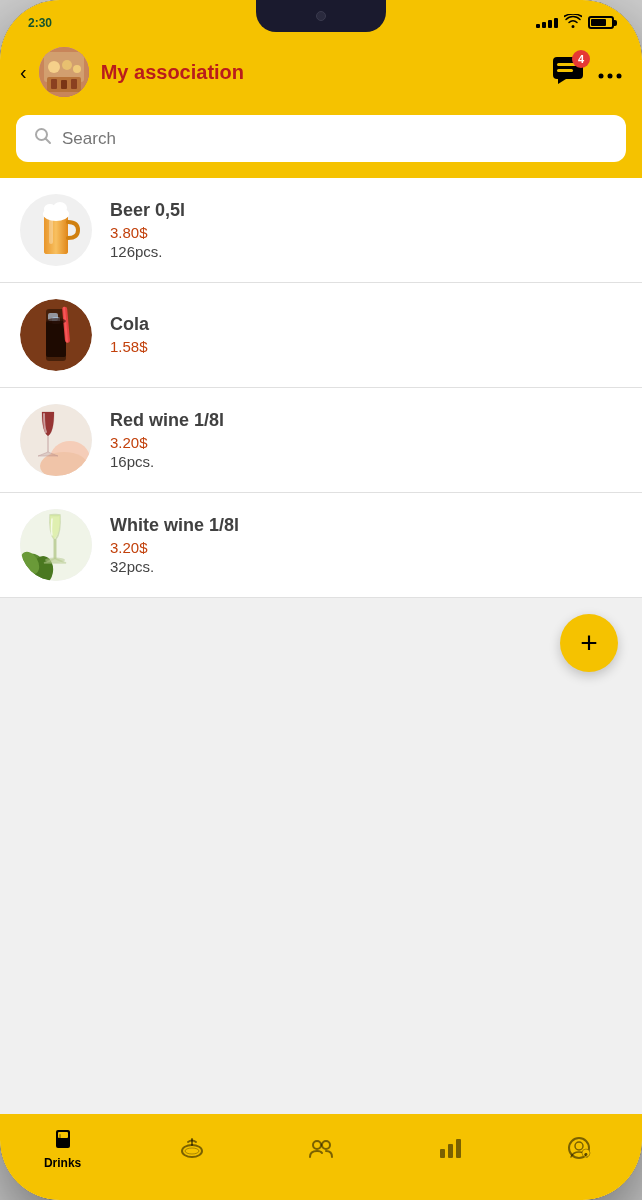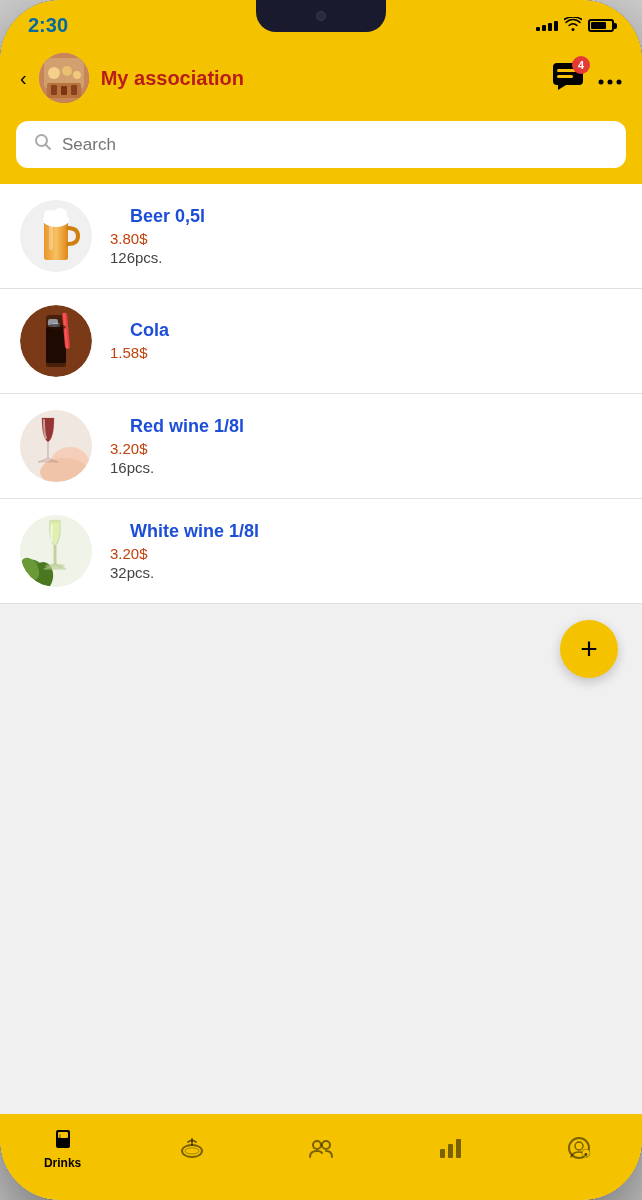--- a/index.html
+++ b/index.html
@@ -35,23 +35,23 @@
     
     .status-bar {
       background: #F5C200;
       padding: 14px 28px 6px;
       display: flex;
       justify-content: space-between;
       align-items: center;
       flex-shrink: 0;
     }
     .status-time {
-      font-size: 20px;
+      font-size: 12px;
       font-weight: 700;
-      color: #0369a1;
+      color: #14532d;
     }
     .status-icons {
       display: flex;
       align-items: center;
       gap: 6px;
     }
     .signal-dots {
       display: flex; gap: 2px; align-items: flex-end;
     }
     .signal-dot {
@@ -246,23 +246,22 @@
       flex-shrink: 0;
       overflow: hidden;
     }
 
     .product-info {
       flex: 1;
     }
     .product-name {
       font-size: 18px;
       font-weight: 600;
-      color: #1d4ed8;
+      color: #404040;
       margin-bottom: 3px;
-      margin-left: 20px;
     }
     .product-price {
       font-size: 15px;
       color: #c2410c;
       margin-bottom: 2px;
     }
     .product-qty {
       font-size: 15px;
       color: #444;
     }

